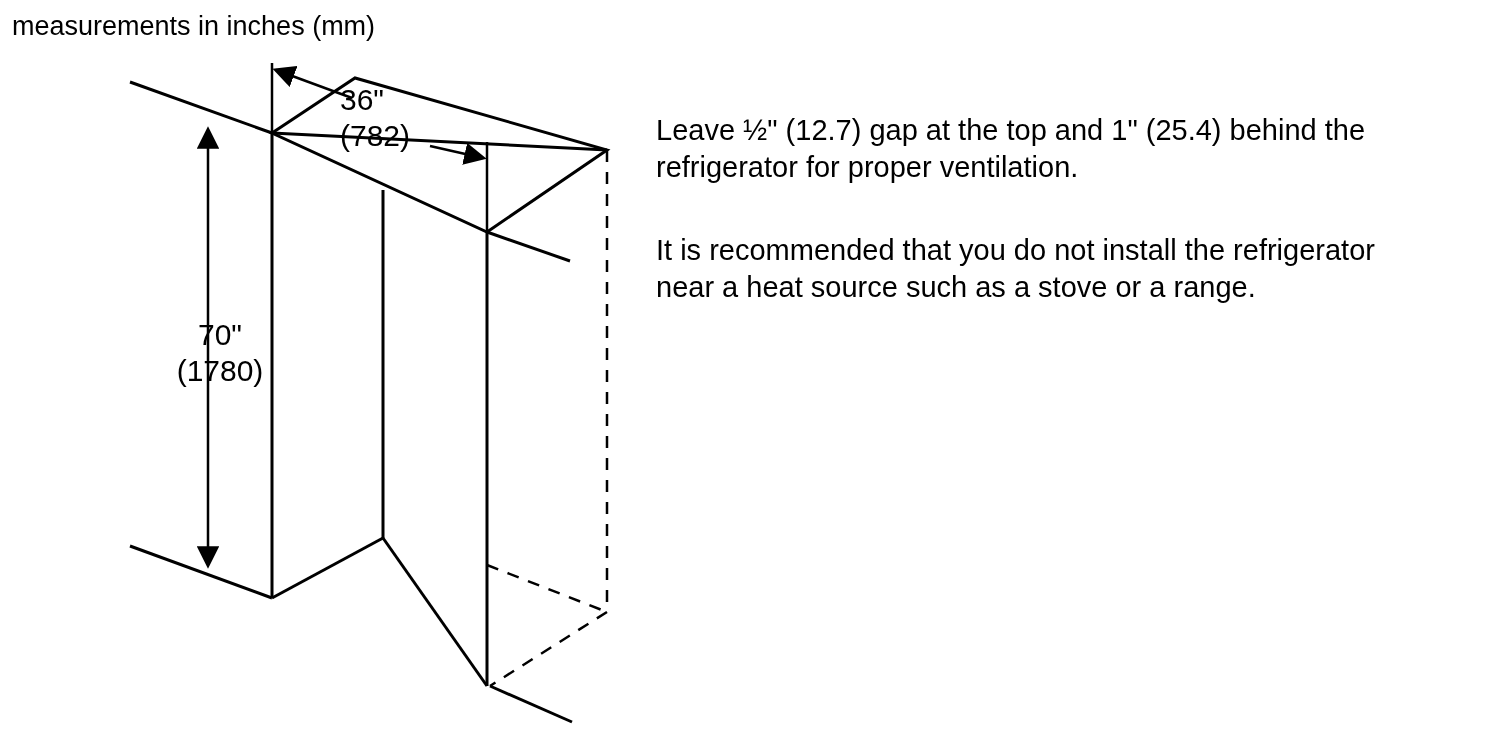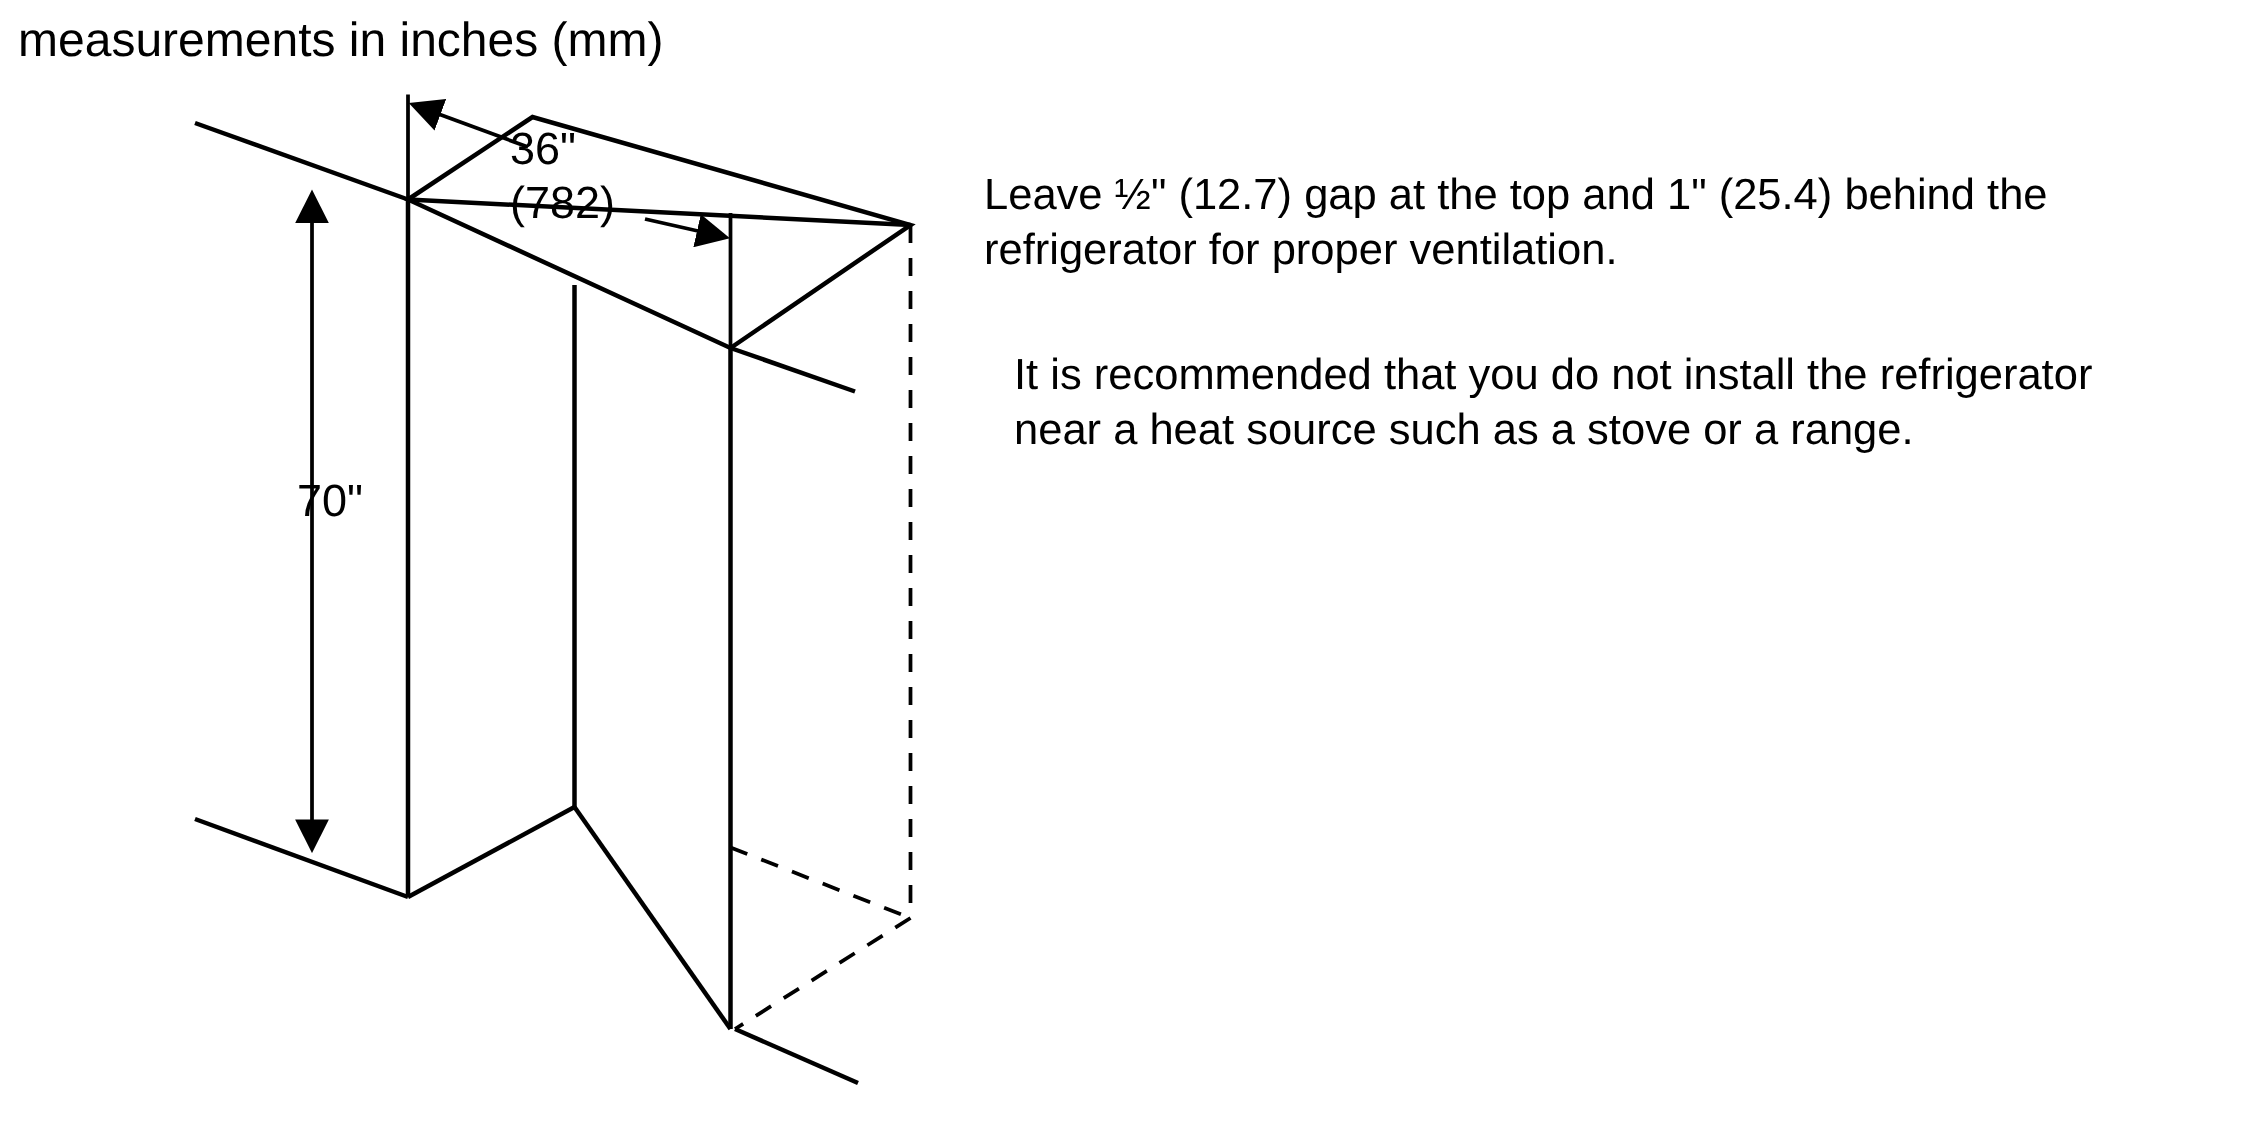--- a/index.html
+++ b/index.html
@@ -18,21 +18,21 @@
   #page {
     position: absolute;
     left: 0; top: 0;
     width: 1500px;
     height: 750px;
   }
   .caption-top {
     position: absolute;
     left: 12px;
     top: 8px;
-    font-size: 32px;
+    font-size: 27px;
     line-height: 36px;
     color: #000;
     white-space: nowrap;
   }
   svg#diagram {
     position: absolute;
     left: 0;
     top: 0;
     width: 1500px;
     height: 750px;
@@ -57,21 +57,21 @@
     text-align: center;
   }
   .notes {
     position: absolute;
     left: 656px;
     width: 760px;
     font-size: 29px;
     line-height: 37px;
   }
   #note-1 { top: 112px; }
-  #note-2 { top: 232px; margin-left: 20px; }
+  #note-2 { top: 232px; }
   .note-p { margin: 0; }
 </style>
 </head>
 <body>
 
 <div id="page">
 
   <div class="caption-top">measurements in inches (mm)</div>
 
   <svg id="diagram" viewBox="0 0 1500 750">
@@ -137,20 +137,21 @@
     </g>
   </svg>
 
   <div class="dim-label" id="dim-width-label">
     <div>36"</div>
     <div>(782)</div>
   </div>
 
   <div class="dim-label" id="dim-height-label">
     <div>70"</div>
+    <div>(1780)</div>
   </div>
 
   <div class="notes" id="note-1">
     <p class="note-p">Leave ½" (12.7) gap at the top and 1" (25.4) behind the refrigerator for proper ventilation.</p>
   </div>
 
   <div class="notes" id="note-2">
     <p class="note-p">It is recommended that you do not install the refrigerator near a heat source such as a stove or a range.</p>
   </div>
 

